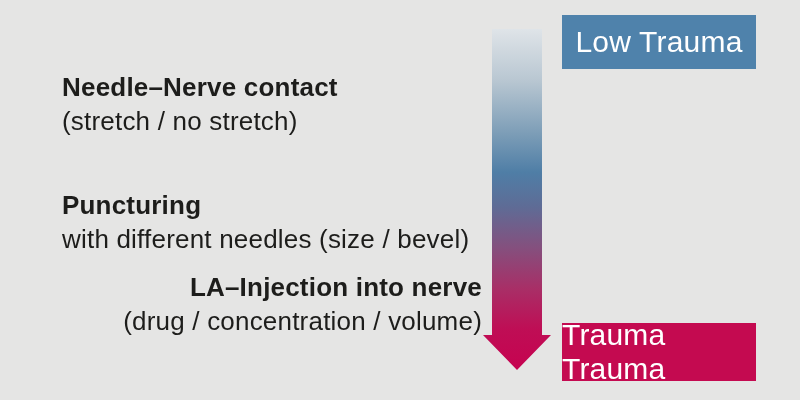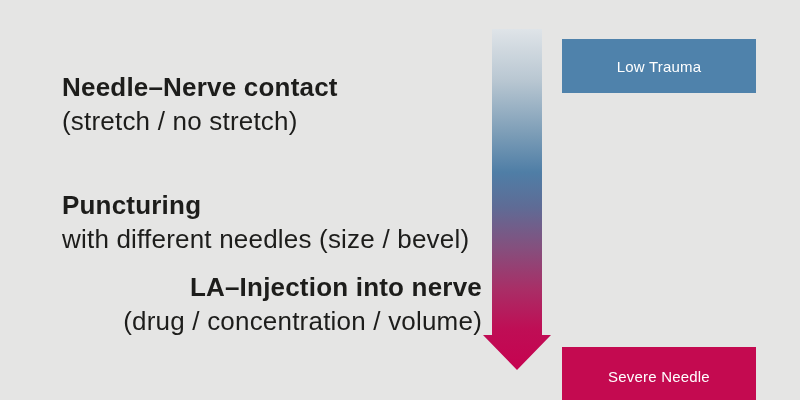--- a/index.html
+++ b/index.html
@@ -43,23 +43,22 @@
     width: 70px;
     height: 341px;
   }
   .label-box {
     position: absolute;
     left: 562px;
     width: 194px;
     display: flex;
     align-items: center;
     justify-content: center;
-    font-size: 15px;
+    font-size: 30px;
     letter-spacing: 0.2px;
-    margin-top: 24px;
   }
   .label-box.low { top: 15px; height: 54px; }
   .label-box.severe { top: 323px; height: 58px; }
 </style>
 </head>
 <body>
 
 <div class="figure" style="background-color: rgb(229, 229, 228);">
 
   <div class="text-col" style="color: rgb(29, 29, 27);">
@@ -94,16 +93,16 @@
       </defs>
       <polygon points="10,0 60,0 60,306 69,306 35,341 1,306 10,306" fill="url(#trauma-grad)"></polygon>
     </svg>
   </div>
 
   <div class="label-box low" style="background-color: rgb(79, 130, 171);">
     <span style="color: rgb(255, 255, 255);">Low Trauma</span>
   </div>
 
   <div class="label-box severe" style="background-color: rgb(196, 10, 80);">
-    <span style="color: rgb(255, 255, 255);">Severe Needle</span>
+    <span style="color: rgb(255, 255, 255);">Trauma Trauma</span>
   </div>
 
 </div>
 
 </body></html>

